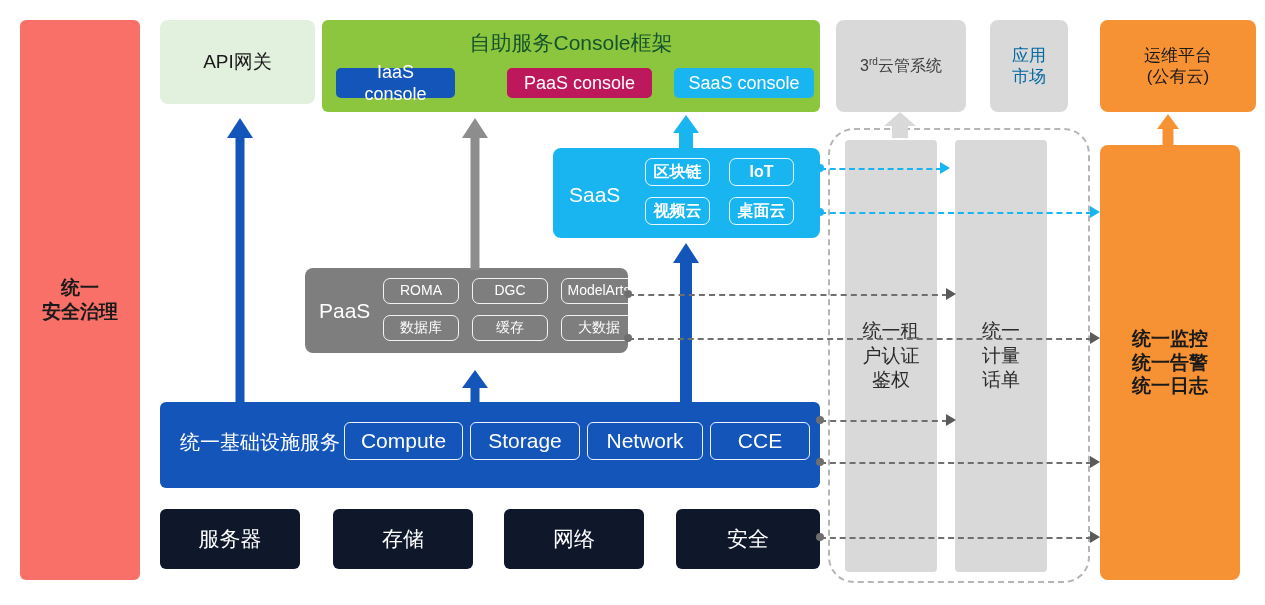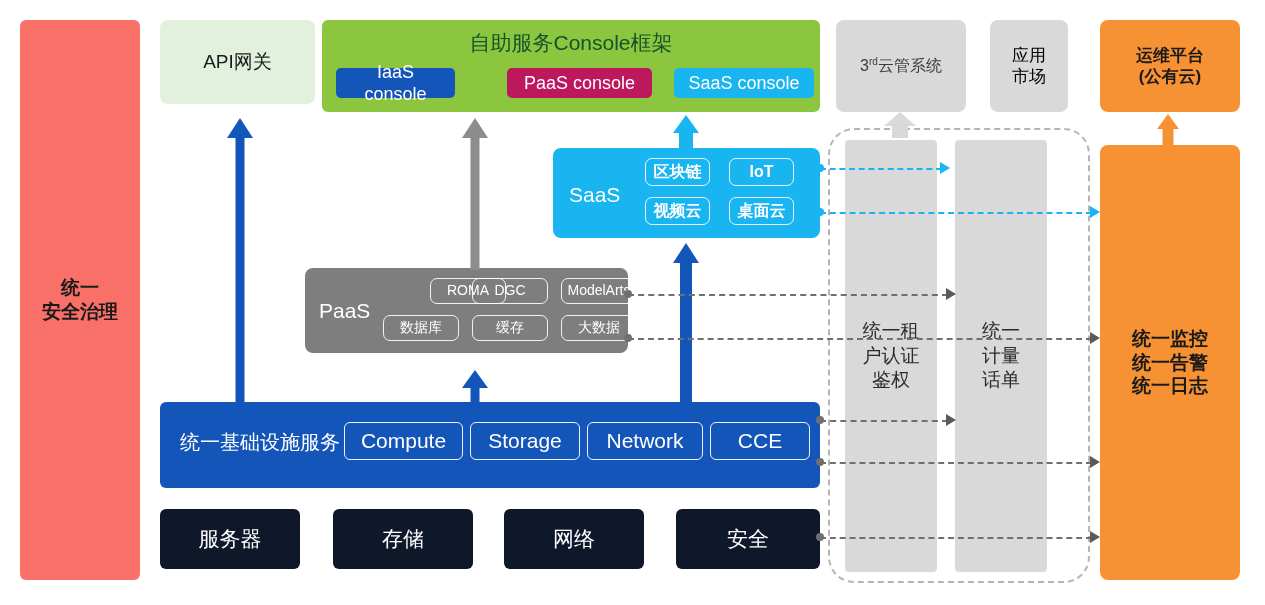--- a/index.html
+++ b/index.html
@@ -80,28 +80,28 @@
   
   .third-cloud {
     left: 836px; top: 20px; width: 130px; height: 92px;
     background: #d9d9d9; border-radius: 8px;
     color: #3d3d3d; font-size: 16px;
   }
   .third-cloud sup { font-size: 10px; vertical-align: super; }
   .app-market {
     left: 990px; top: 20px; width: 78px; height: 92px;
     background: #d9d9d9; border-radius: 8px;
-    color: #000000; font-size: 17px;
+    color: #0369a1; font-size: 17px;
   }
 
   
   .ops-platform {
-    left: 1100px; top: 20px; width: 140px; height: 92px;
+    left: 1100px; top: 20px; width: 156px; height: 92px;
     background: #f79234; border-radius: 8px;
-    color: #1a1a1a; font-size: 17px; font-weight: bold;
+    color: #1a1a1a; font-size: 17px;
   }
 
   
   .panel-ops {
     left: 1100px; top: 145px; width: 140px; height: 435px;
     background: #f79234; border-radius: 8px;
     color: #1a1a1a; font-size: 19px; font-weight: 600;
   }
 
   
@@ -133,21 +133,21 @@
   .paas-box {
     left: 305px; top: 268px; width: 323px; height: 85px;
     background: #7e7e7e; border-radius: 8px;
     display: block;
   }
   .paas-box .lbl {
     position: absolute; left: 14px; top: 30px;
     color: #ffffff; font-size: 21px;
   }
   .paas-box .sub-chip { width: 76px; font-size: 14px; height: 26px; }
-  .pc-roma  { left: 78px;  top: 10px; margin-left: 47px; }
+  .pc-roma  { left: 78px;  top: 10px; }
   .pc-dgc   { left: 167px; top: 10px; }
   .pc-ma    { left: 256px; top: 10px; }
   .pc-db    { left: 78px;  top: 47px; }
   .pc-cache { left: 167px; top: 47px; }
   .pc-bd    { left: 256px; top: 47px; }
 
   
   .infra-bar {
     left: 160px; top: 402px; width: 660px; height: 86px;
     background: #1355b8; border-radius: 6px;

